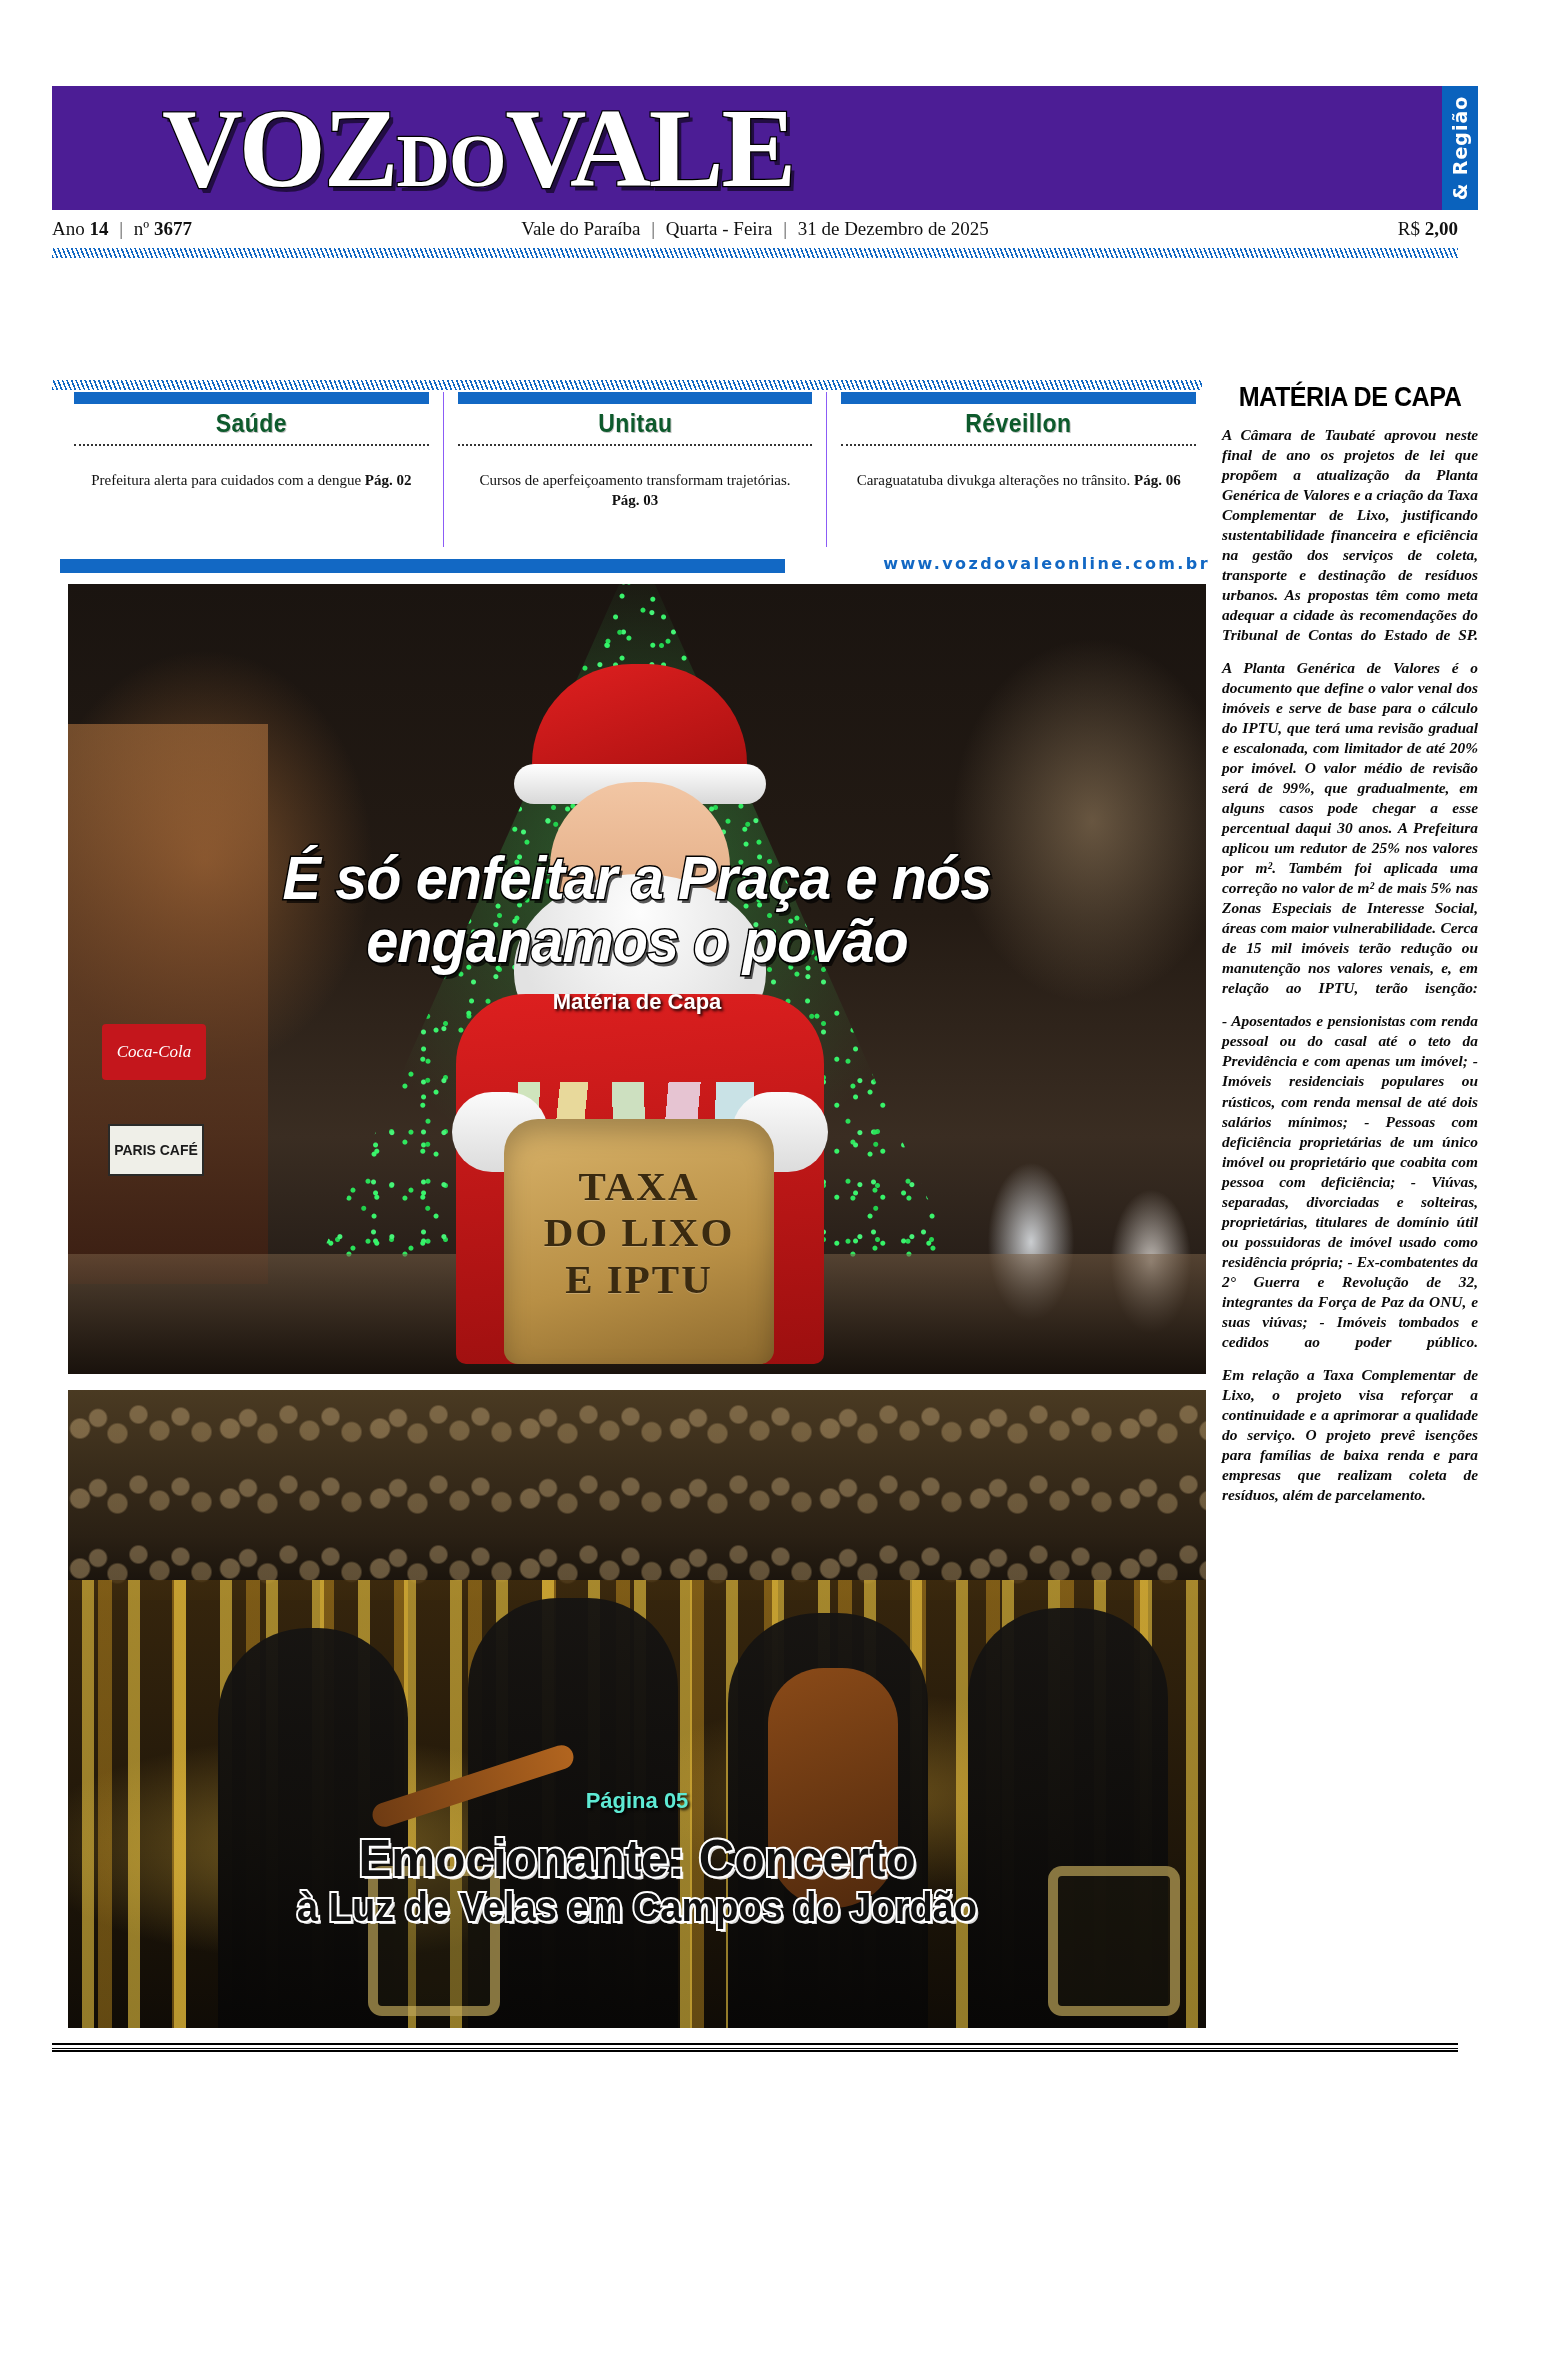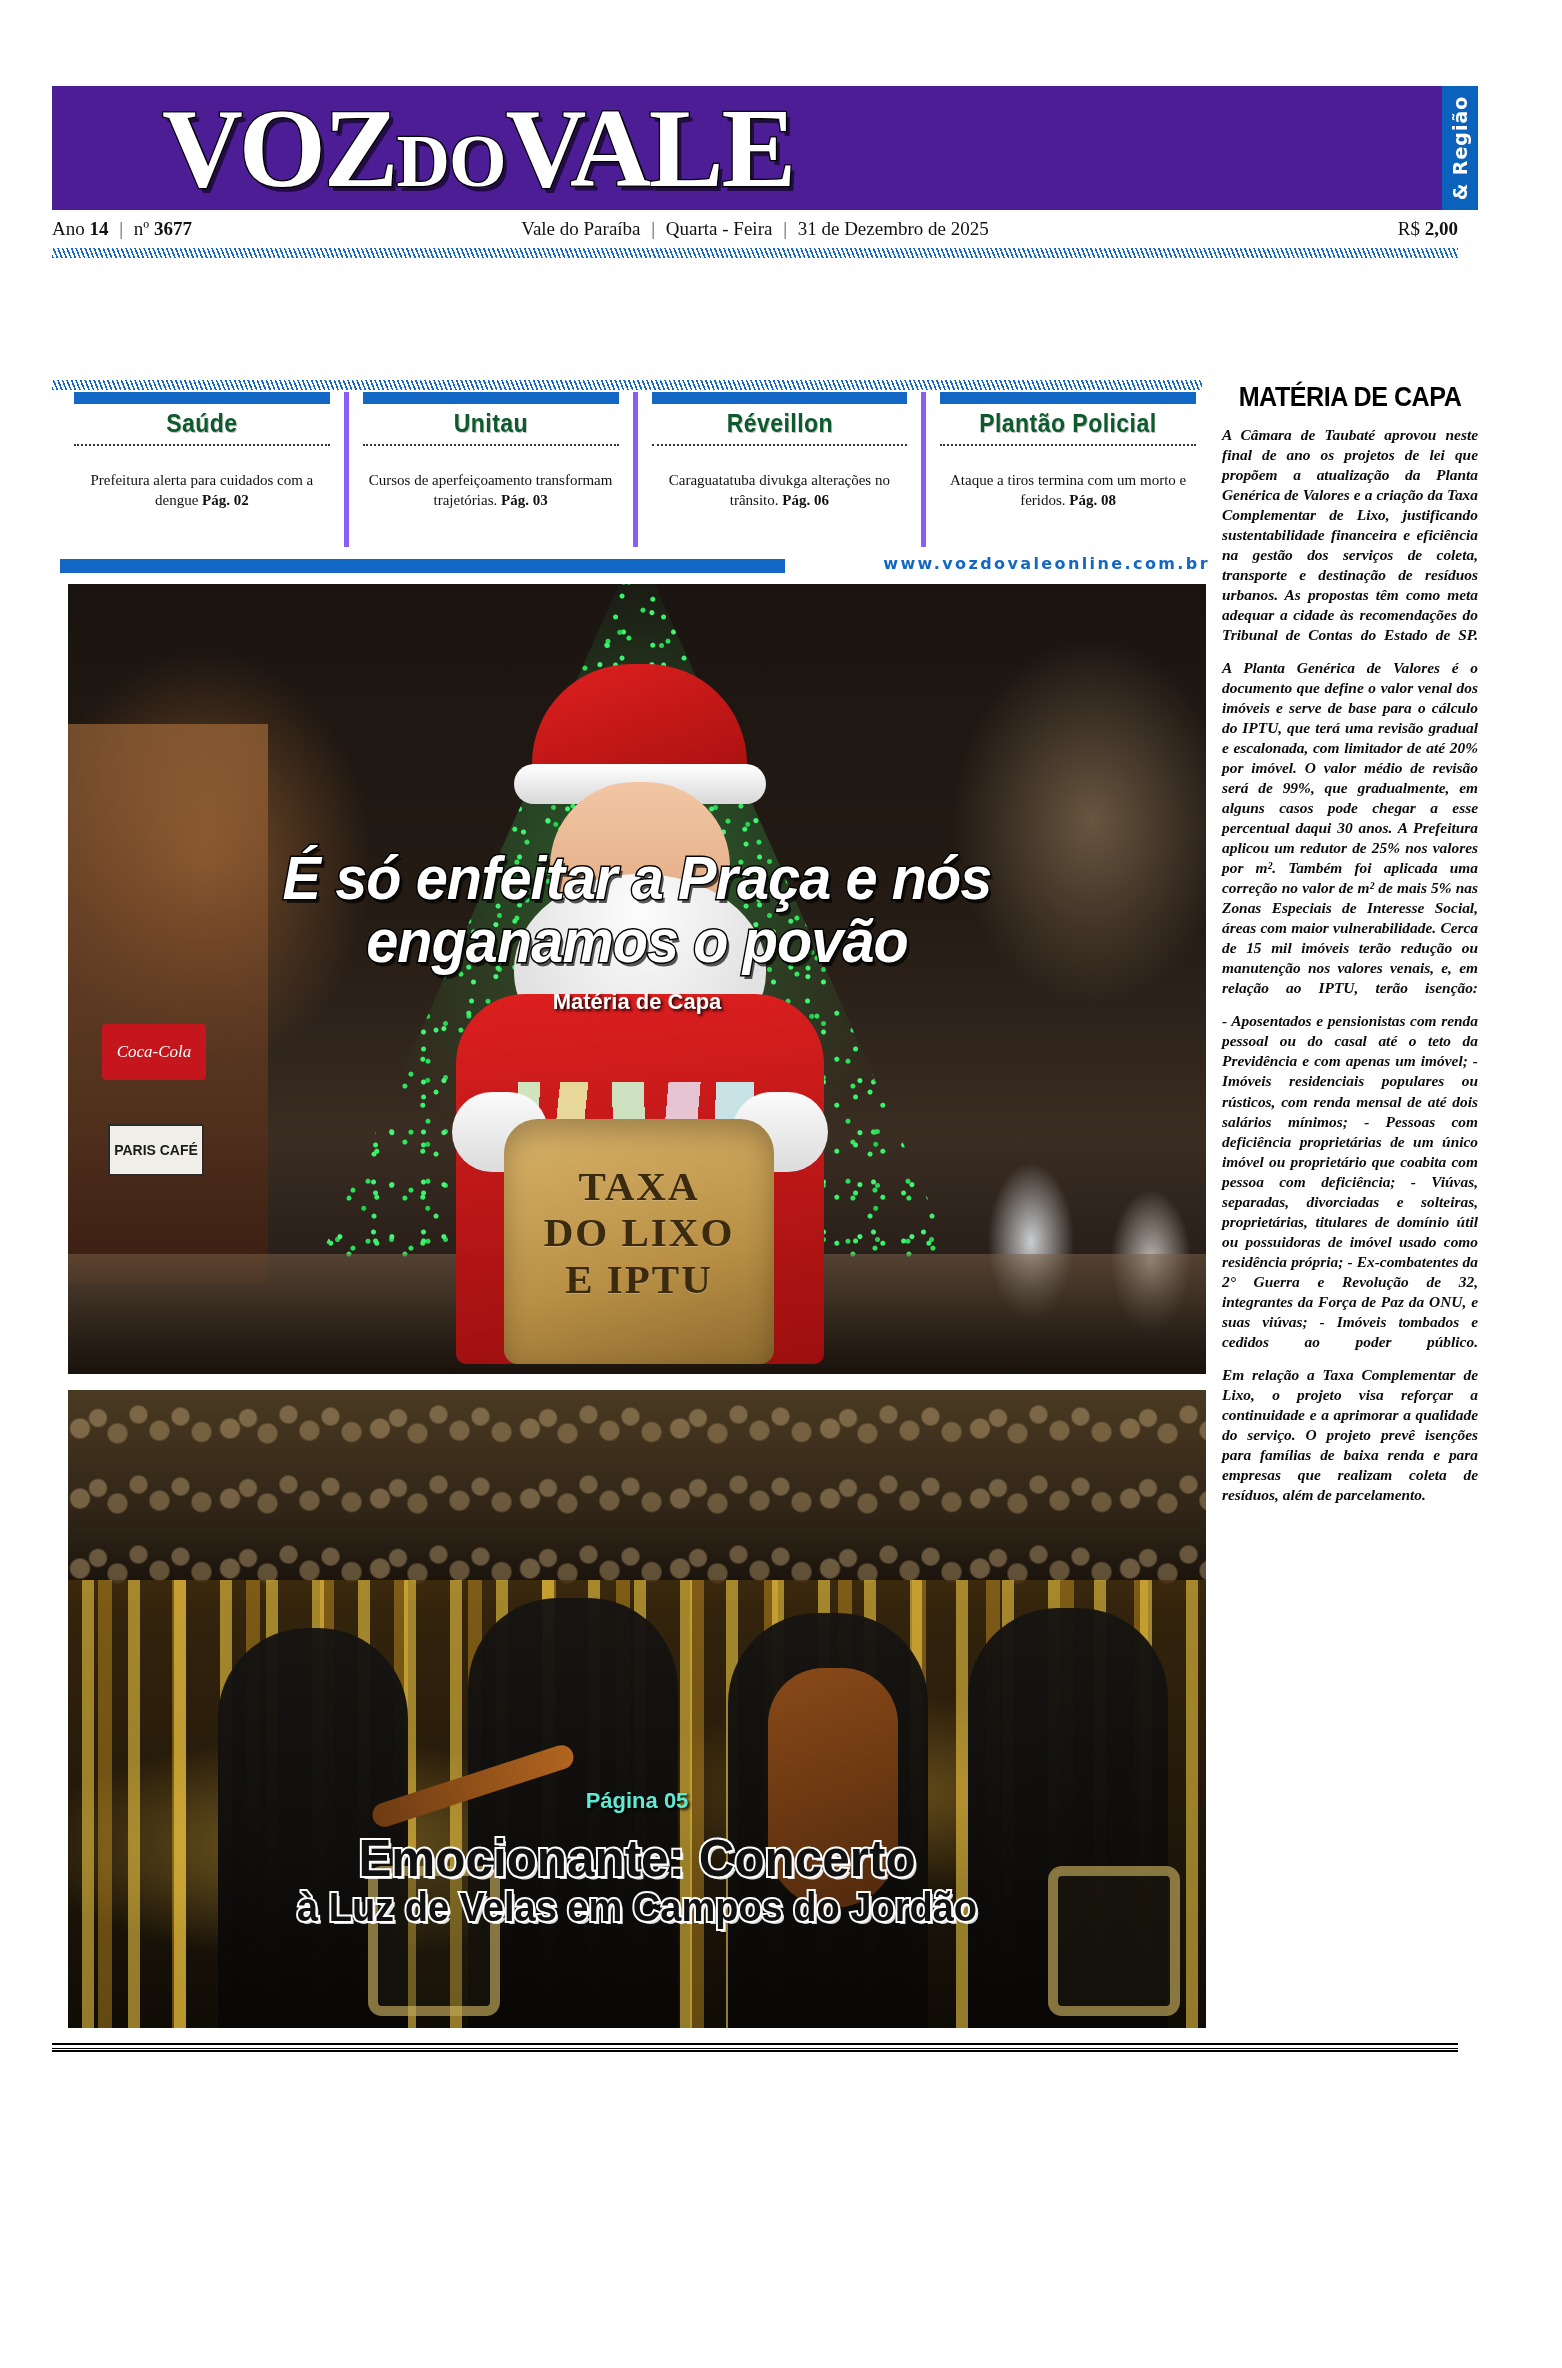--- a/index.html
+++ b/index.html
@@ -98,21 +98,21 @@
     position: absolute;
     left: 60px; top: 392px;
     width: 1150px; height: 155px;
     display: flex;
   }
   .teaser {
     position: relative;
     flex: 1 1 0;
     padding: 0 14px;
   }
-  .teaser + .teaser { border-left: 5px solid #8b5cf6; }
+  .teaser + .teaser { border-left: 1px solid #8b5cf6; }
   .teaser .bar {
     height: 12px;
     background: #1268c4;
     margin-bottom: 6px;
   }
   .teaser .kicker {
     font-family: "Liberation Sans", sans-serif;
     font-size: 25px;
     font-weight: 700;
     font-stretch: condensed;
@@ -572,26 +572,20 @@
       <div class="blurb"><span>Cursos de aperfeiçoamento transformam trajetórias.</span> <b>Pág. 03</b></div>
     </div>
 
     <div class="teaser">
       <div class="bar"></div>
       <div class="kicker">Réveillon</div>
       <div class="dots"></div>
       <div class="blurb"><span>Caraguatatuba divukga alterações no trânsito.</span> <b>Pág. 06</b></div>
     </div>
 
-    <div class="teaser">
-      <div class="bar"></div>
-      <div class="kicker">Plantão Policial</div>
-      <div class="dots"></div>
-      <div class="blurb"><span>Ataque a tiros termina com um morto e feridos.</span> <b>Pág. 08</b></div>
-    </div>
 
   </div>
 
   <div class="urlbar">
     <div class="fill"></div>
     <div class="url">www.vozdovaleonline.com.br</div>
   </div>
 
   <div class="photo-main">
     <div class="pm-street"></div>

